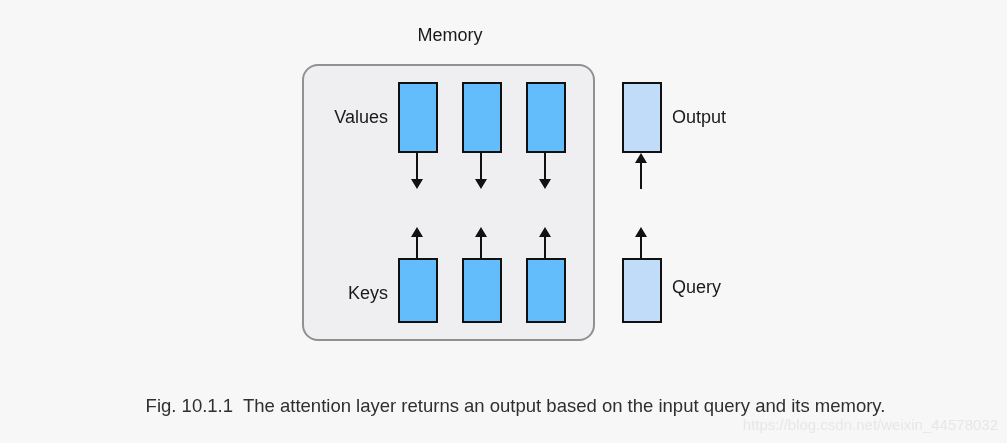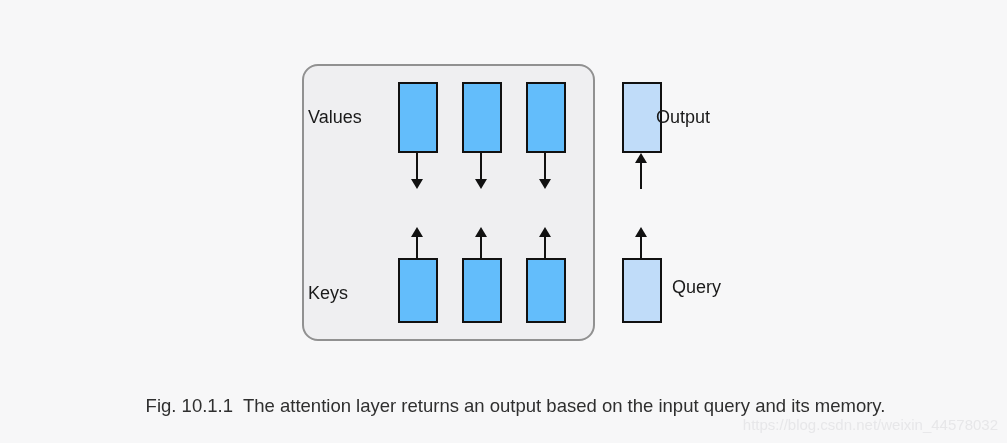--- a/index.html
+++ b/index.html
@@ -62,21 +62,21 @@
     font-size:18px;
     color:#1a1a1a;
   }
   .side-label{
     position:absolute;
     font-size:18px;
     color:#1a1a1a;
     line-height:22px;
     z-index:2;
   }
-  .side-label.right-aligned{ text-align:left; width:80px; }
+  .side-label.right-aligned{ text-align:right; width:80px; }
   .arrow{
     position:absolute;
     width:12px;
     z-index:2;
   }
   .arrow .shaft{
     position:absolute;
     left:5px;
     width:2px;
     background:var(--arrow-color);
@@ -114,29 +114,30 @@
     right:9px; top:416px;
     font-size:15px;
     color:var(--watermark-color);
   }
 </style>
 </head>
 <body>
 
 <div class="stage">
 
+  <div class="memory-title">Memory</div>
   <div class="memory-box"></div>
 
   <div class="side-label right-aligned" style="left:308px; top:106px;">Values</div>
   <div class="node kv" style="left:398px; top:82px;"></div>
   <div class="node kv" style="left:462px; top:82px;"></div>
   <div class="node kv" style="left:526px; top:82px;"></div>
 
   <div class="node qo" style="left:622px; top:82px;"></div>
-  <div class="side-label" style="left:656px; top:106px;">Output</div>
+  <div class="side-label" style="left:672px; top:106px;">Output</div>
 
   <div class="arrow arrow-down" style="left:411px; top:153px; height:36px;">
     <span class="shaft"></span>
     <span class="head"></span>
   </div>
   <div class="arrow arrow-down" style="left:475px; top:153px; height:36px;">
     <span class="shaft"></span>
     <span class="head"></span>
   </div>
   <div class="arrow arrow-down" style="left:539px; top:153px; height:36px;">

